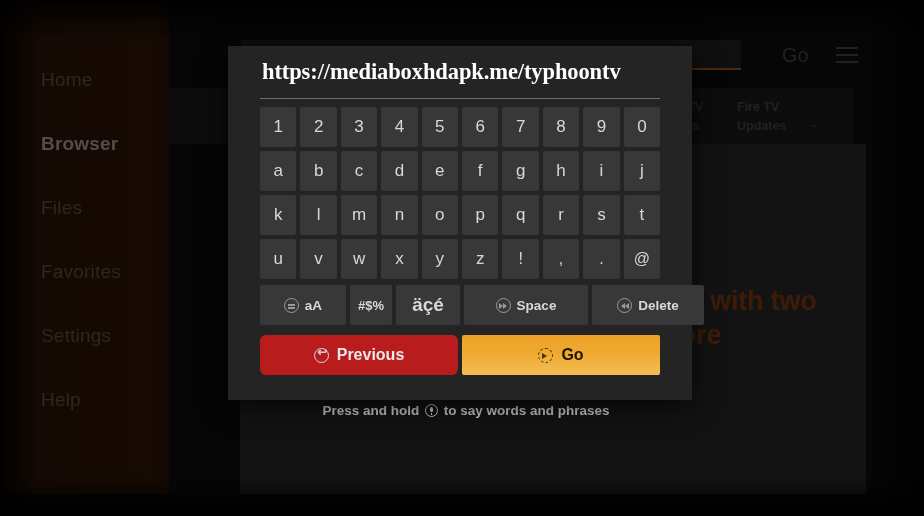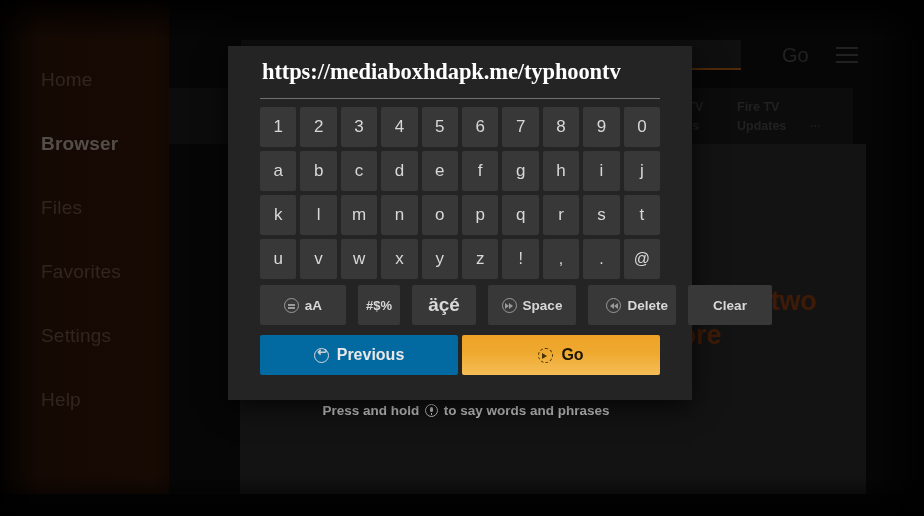--- a/index.html
+++ b/index.html
@@ -234,38 +234,38 @@
     color: #d8d8d8;
     font-size: 17px;
     display: flex;
     align-items: center;
     justify-content: center;
     user-select: none;
   }
   .key.sym { font-size: 16px; }
 
   .kb-row.fn {
-    gap: 12px;
+    gap: 4px;
     margin-top: 6px;
     margin-bottom: 10px;
   }
   .key.fn {
     flex: none;
     height: 40px;
     font-size: 13.5px;
     font-weight: bold;
     color: #d8d8d8;
     gap: 6px;
     padding: 0 8px;
   }
   .key.fn.w-case   { width: 86px; }
   .key.fn.w-sym    { width: 42px; font-weight: bold; font-size: 13px; }
   .key.fn.w-accent { width: 64px; font-size: 19px; }
-  .key.fn.w-space  { width: 88px; }
-  .key.fn.w-delete { width: 88px; justify-content: flex-end; }
+  .key.fn.w-space  { width: 124px; }
+  .key.fn.w-delete { width: 112px; }
   .key.fn.w-clear  { width: 84px; }
 
   .rc {
     display: inline-block;
     width: 15px; height: 15px;
     border: 1.4px solid #9a9a9a;
     border-radius: 50%;
     position: relative;
     flex: none;
   }
@@ -330,22 +330,23 @@
     display: flex;
     align-items: center;
     justify-content: center;
     gap: 8px;
     font-size: 16px;
     font-weight: bold;
     border-radius: 2px;
     user-select: none;
   }
   .action.previous {
-    background: #0369a1;
+    background: #b91c1c;
     color: #e9e9e9;
+    border-radius: 6px;
   }
   .action.previous .rc { border-color: #d8d8d8; }
   .action.go {
     background: linear-gradient(180deg, #eda227 0%, #efa92f 45%, #f5bd57 100%);
     color: #1e1403;
   }
   .action.go .rc { border-color: #4a3208; }
 </style>
 </head>
 <body>
@@ -468,21 +469,20 @@
       <div class="key fn w-sym">#$%</div>
       <div class="key fn w-accent">äçé</div>
       <div class="key fn w-space">
         <span class="rc ff"></span>
         <span>Space</span>
       </div>
       <div class="key fn w-delete">
         <span class="rc rw"></span>
         <span>Delete</span>
       </div>
-      <div class="key fn w-clear">Clear</div>
     </div>
 
     <div class="kb-actions">
       <div class="action previous">
         <span class="rc back"></span>
         <span>Previous</span>
       </div>
       <div class="action go">
         <span class="rc play"></span>
         <span>Go</span>

